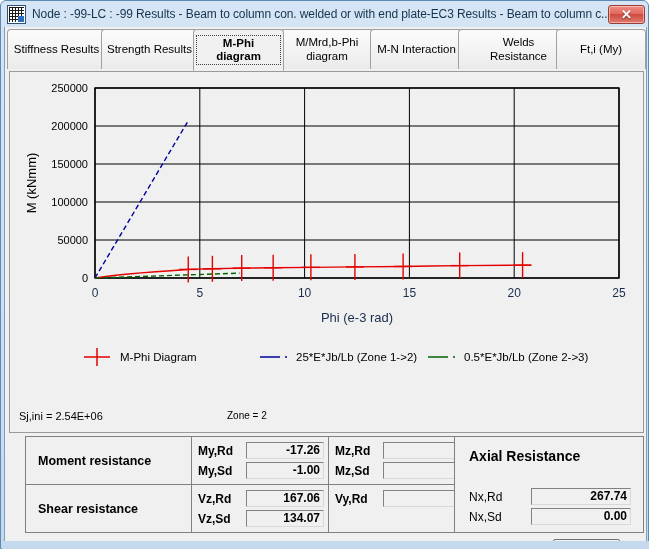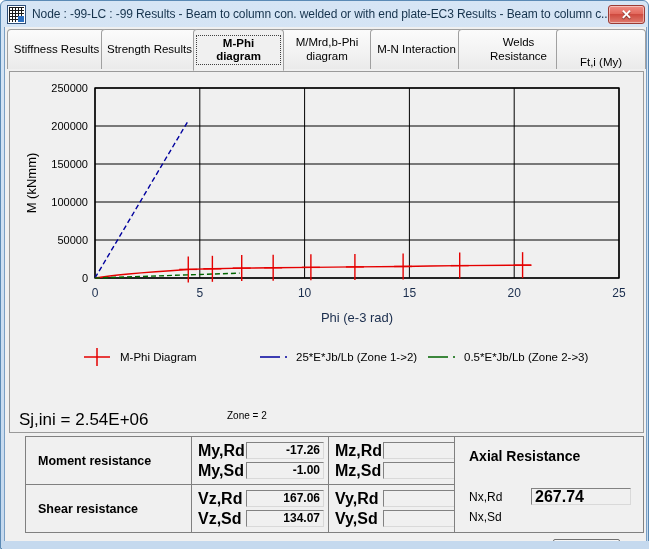--- a/index.html
+++ b/index.html
@@ -150,21 +150,21 @@
     box-sizing: border-box;
     background: #f0f0f0;
     border: 1px solid #9a9a9a;
   }
   #chart-svg { display: block; }
 
   
   #sjini-text {
     position: absolute;
     left: 14px; top: 383px;
-    font-size: 17px;
+    font-size: 11px;
     color: #000;
   }
   #zone-text {
     position: absolute;
     left: 222px; top: 383px;
     font-size: 10px;
     color: #000;
   }
 
   
@@ -217,21 +217,21 @@
   }
   .res-group:last-child { border-right: none; flex: 0 0 137px; }
   .fieldline {
     display: flex;
     align-items: center;
     height: 19px;
     margin-bottom: 1px;
   }
   .flabel {
     flex: 0 0 48px;
-    font-size: 16px;
+    font-size: 12px;
     font-weight: bold;
     color: #000;
     white-space: nowrap;
   }
   .fbox {
     flex: 1 1 auto;
     height: 17px;
     box-sizing: border-box;
     background: #f0f0f0;
     border: 1px solid #828282;
@@ -272,24 +272,24 @@
     color: #000;
   }
   .ax-box {
     flex: 1 1 auto;
     height: 17px;
     box-sizing: border-box;
     background: #f0f0f0;
     border: 1px solid #828282;
     border-right-color: #d9d9d9;
     border-bottom-color: #d9d9d9;
-    font-size: 16px;
-    font-weight: bold;
-    color: #000;
-    text-align: left;
+    font-size: 12px;
+    font-weight: bold;
+    color: #000;
+    text-align: right;
     padding: 0 3px;
     line-height: 15px;
   }
 
   
   #exit-btn {
     position: absolute;
     left: 548px; top: 512px;
     width: 67px; height: 23px;
     box-sizing: border-box;
@@ -343,21 +343,21 @@
       </div>
       <div class="tab" id="tab3" style="left:272px; width:96px;">
         <span class="tablabel">M/Mrd,b-Phi diagram</span>
       </div>
       <div class="tab" id="tab4" style="left:363px; width:93px;">
         <span class="tablabel">M-N Interaction</span>
       </div>
       <div class="tab" id="tab5" style="left:451px; width:103px;padding-left:20px;">
         <span class="tablabel">Welds Resistance</span>
       </div>
-      <div class="tab" id="tab6" style="left:549px; width:90px;align-items:flex-end;">
+      <div class="tab" id="tab6" style="left:549px; width:90px;">
         <span class="tablabel">Ft,i (My)</span>
       </div>
     </div>
 
     <div id="chart-panel">
       <svg id="chart-svg" width="633" height="360" viewBox="0 0 633 360">
         <g id="chart-root">
             <line x1="85" y1="206" x2="609" y2="206" stroke="#000000" stroke-width="1"></line>
             <text x="78" y="210" text-anchor="end" font-family="&quot;Liberation Sans&quot;, sans-serif" font-size="11" fill="#000000">0</text>
             <line x1="85" y1="168" x2="609" y2="168" stroke="#000000" stroke-width="1"></line>
@@ -482,36 +482,33 @@
           <div class="fieldline">
             <span class="flabel">Vz,Sd</span>
             <span class="fbox">134.07</span>
           </div>
         </div>
         <div class="res-group">
           <div class="fieldline">
             <span class="flabel">Vy,Rd</span>
             <span class="fbox"></span>
           </div>
-          <div class="fieldline">
-            <span class="flabel">Vy,Sd</span>
-            <span class="fbox"></span>
-          </div>
         </div>
       </div>
     </div>
 
     <div id="results-right">
       <div id="axial-title">Axial Resistance</div>
       <div class="ax-line" id="ax-rd">
         <span class="ax-label">Nx,Rd</span>
         <span class="ax-box">267.74</span>
       </div>
       <div class="ax-line" id="ax-sd">
         <span class="ax-label">Nx,Sd</span>
+        <span class="ax-box">0.00</span>
       </div>
     </div>
 
     <div id="exit-btn">
       <span>Exit</span>
     </div>
 
   </div>
 
   <div id="bottom-strip"></div>

